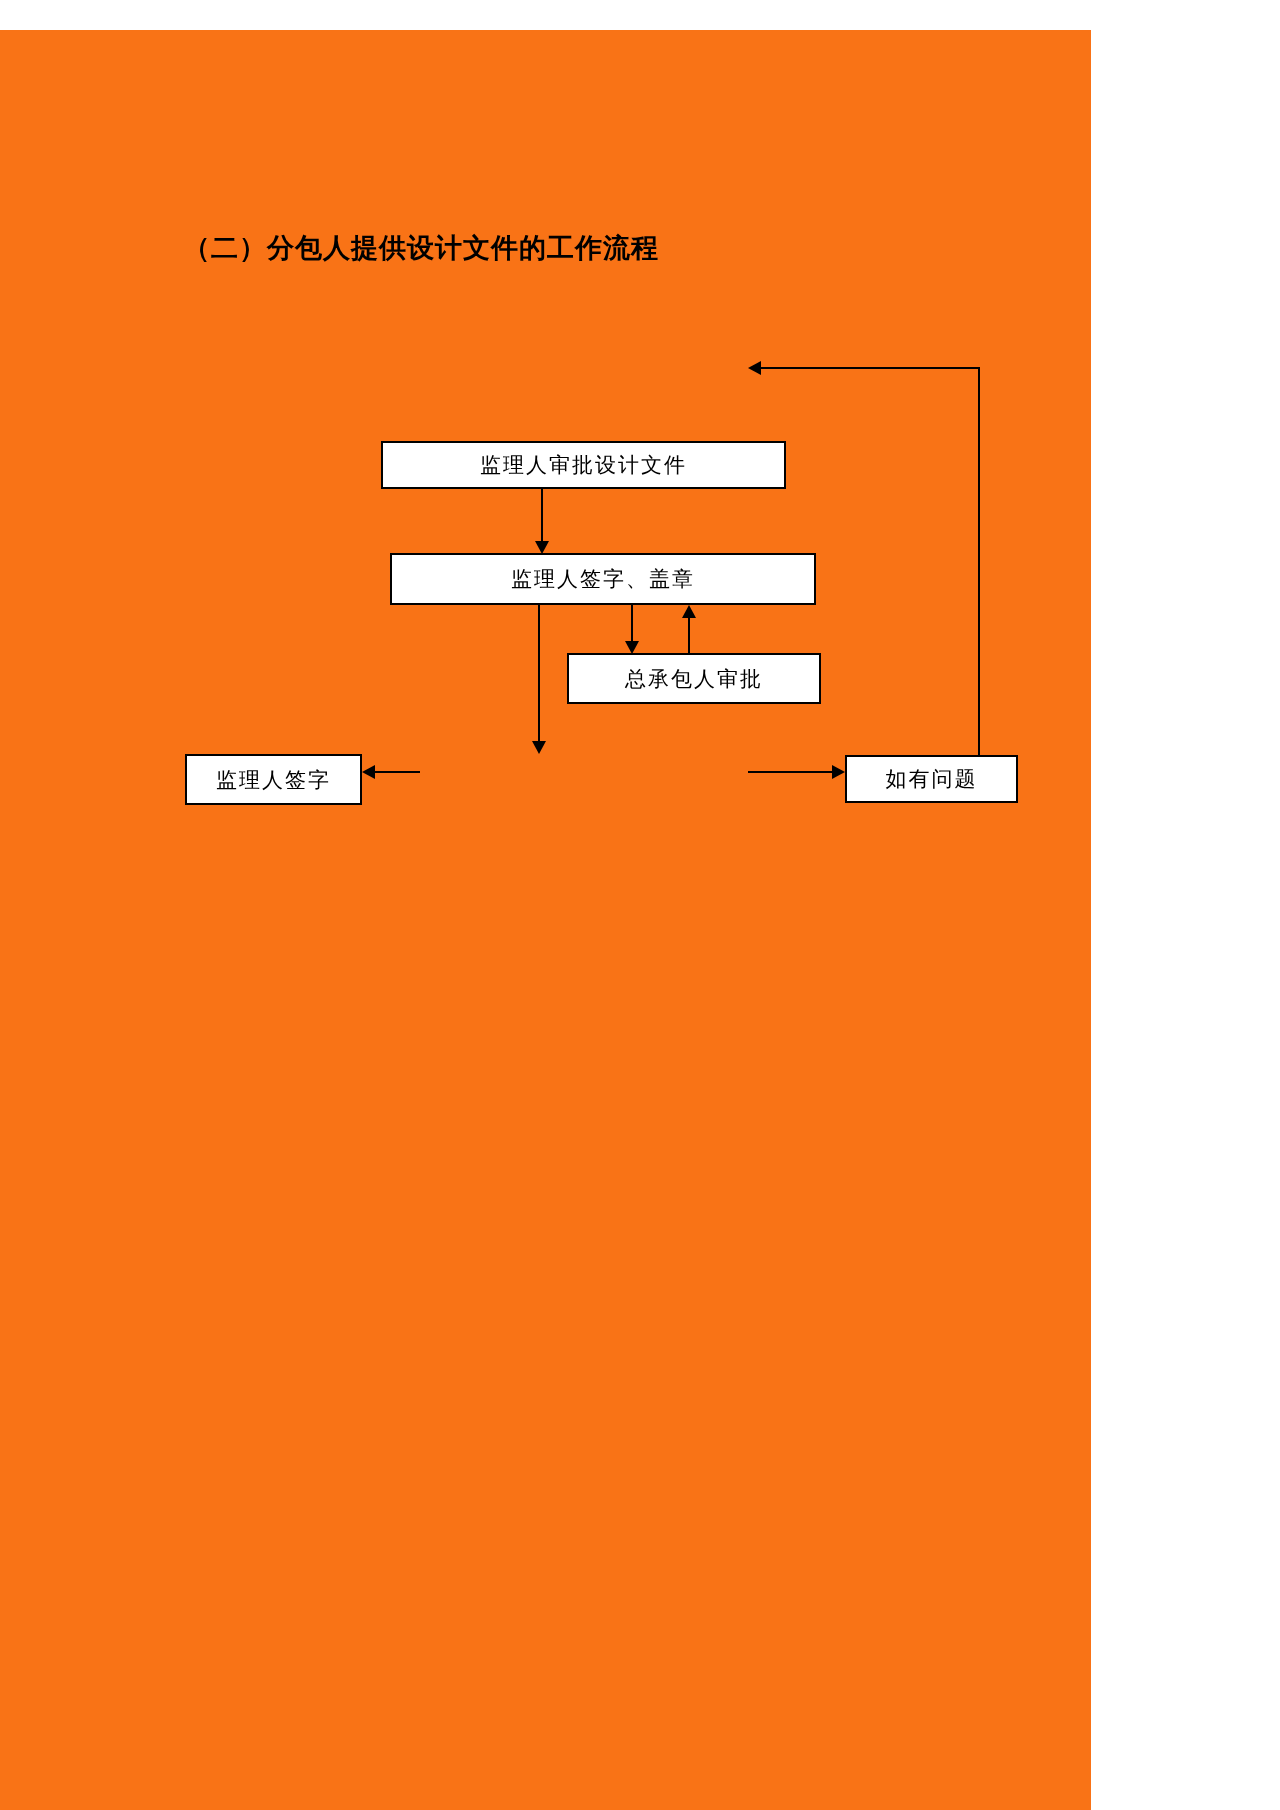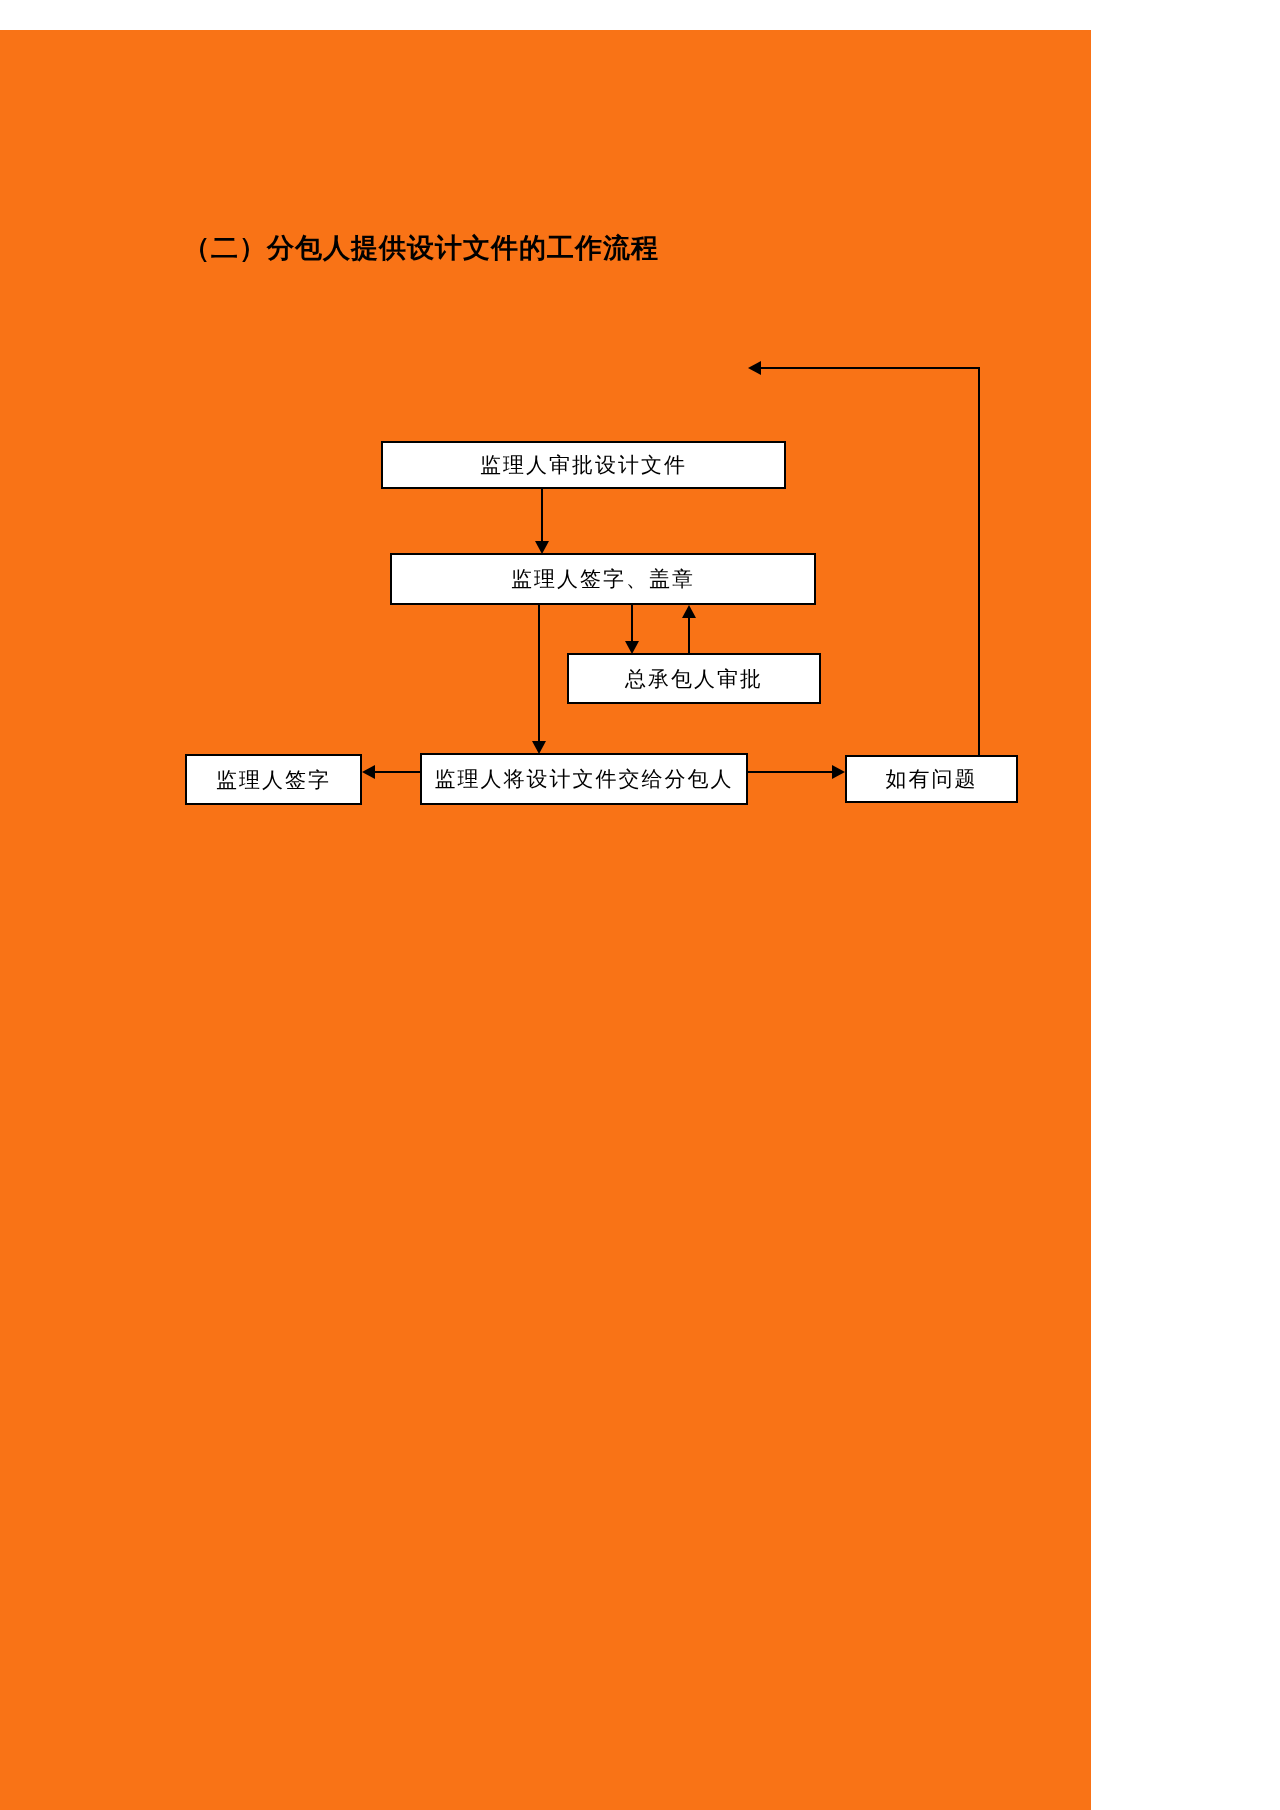--- a/index.html
+++ b/index.html
@@ -38,21 +38,20 @@
 
   <h1 class="title">（二）分包人提供设计文件的工作流程</h1>
 
 
   <div class="node" style="left:381px; top:411px; width:405px; height:48px;">监理人审批设计文件</div>
 
   <div class="node" style="left:390px; top:523px; width:426px; height:52px;">监理人签字、盖章</div>
 
   <div class="node" style="left:567px; top:623px; width:254px; height:51px;">总承包人审批</div>
 
-  <div class="node" style="left:420px; top:723px; width:328px; height:52px;">监理人将设计文件交给分包人</div>
 
   <div class="node" style="left:185px; top:724px; width:177px; height:51px;">监理人签字</div>
 
   <div class="node" style="left:845px; top:725px; width:173px; height:48px;">如有问题</div>
 
   <div>
     <div class="vline" style="left:541px; top:459px; height:52px;"></div>
     <div class="arr arr-down" style="left:535px; top:511px;"></div>
   </div>
 

